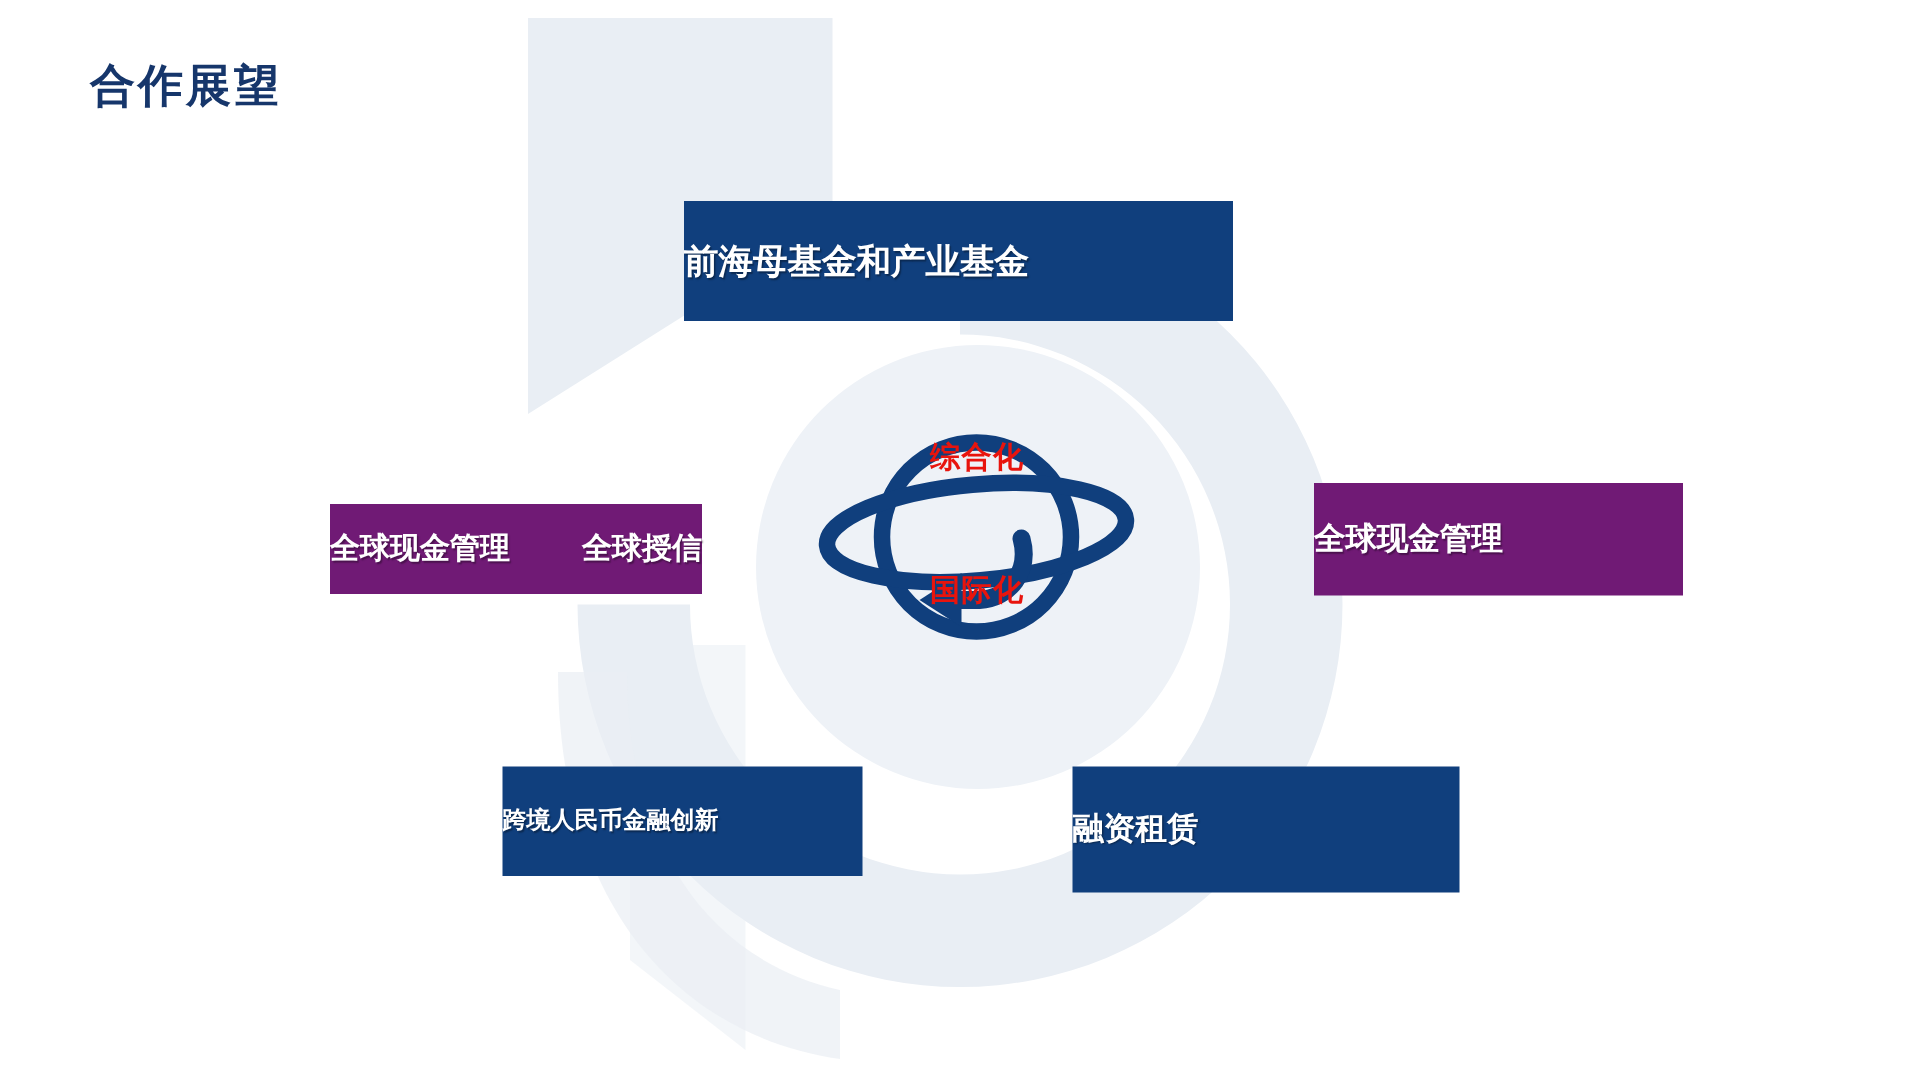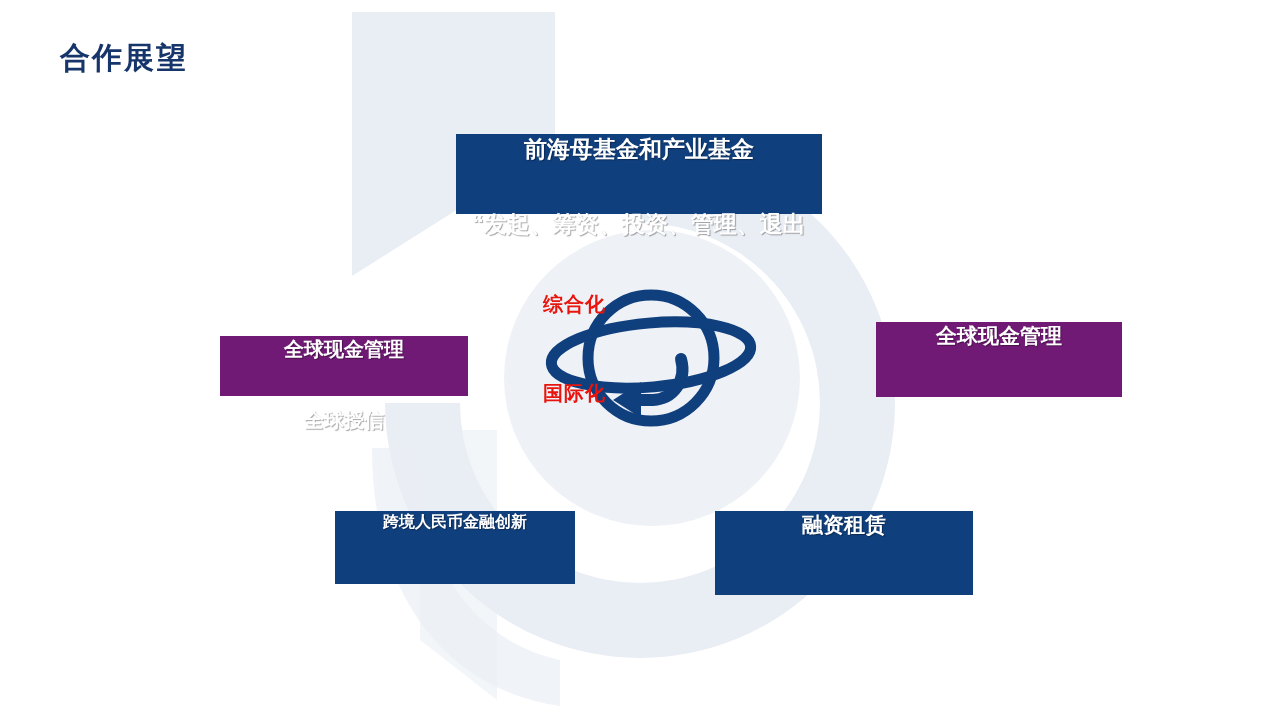--- a/index.html
+++ b/index.html
@@ -37,30 +37,29 @@
     color: #16366b;
     letter-spacing: 2px;
     line-height: 1.2;
     white-space: nowrap;
   }
 
   
   .box {
     position: absolute;
     display: flex;
-    flex-direction: column;
+    flex-direction: row;
     align-items: center;
-    justify-content: flex-start;
+    justify-content: space-between;
     color: #ffffff;
     font-weight: bold;
     text-align: center;
     box-sizing: border-box;
     line-height: 1.32;
     text-shadow: 1px 1px 1px rgba(0,0,0,0.35);
-    gap: 45px;
   }
   .box-navy { background: #103f7d; }
   .box-red  { background: #701a75; }
 
   .box .line { display: block; white-space: nowrap; }
 
   #box-top {
     left: 456px; top: 134px;
     width: 366px; height: 80px;
     font-size: 23px;
@@ -90,20 +89,21 @@
   #globe {
     position: absolute;
     left: 543px;
     top: 263px;
     width: 217px;
     height: 186px;
   }
   .globe-label {
     position: absolute;
     width: 100%;
+    text-align: center;
     color: #e8140d;
     font-weight: bold;
     font-size: 20px;
     letter-spacing: 1px;
     white-space: nowrap;
   }
   #globe-label-top { top: 28px; }
   #globe-label-bottom { top: 77px; margin-top: 40px; }
 </style>
 </head>
@@ -127,21 +127,20 @@
       <circle cx="652" cy="378" r="148" fill="#eef2f7"></circle>
 
       <path d="M372 448 C 372 600 450 690 560 706 L 560 660 C 470 640 418 560 418 448 Z" opacity="0.7"></path>
     </g>
   </svg>
 
   <div id="title">合作展望</div>
 
   <div class="box box-navy" id="box-top">
     <span class="line">前海母基金和产业基金</span>
-    <span class="line">“发起、筹资、投资、管理、退出</span>
   </div>
 
   <div class="box box-red" id="box-left">
     <span class="line">全球现金管理</span>
     <span class="line">全球授信</span>
   </div>
 
   <div class="box box-red" id="box-right">
     <span class="line">全球现金管理</span>
   </div>

